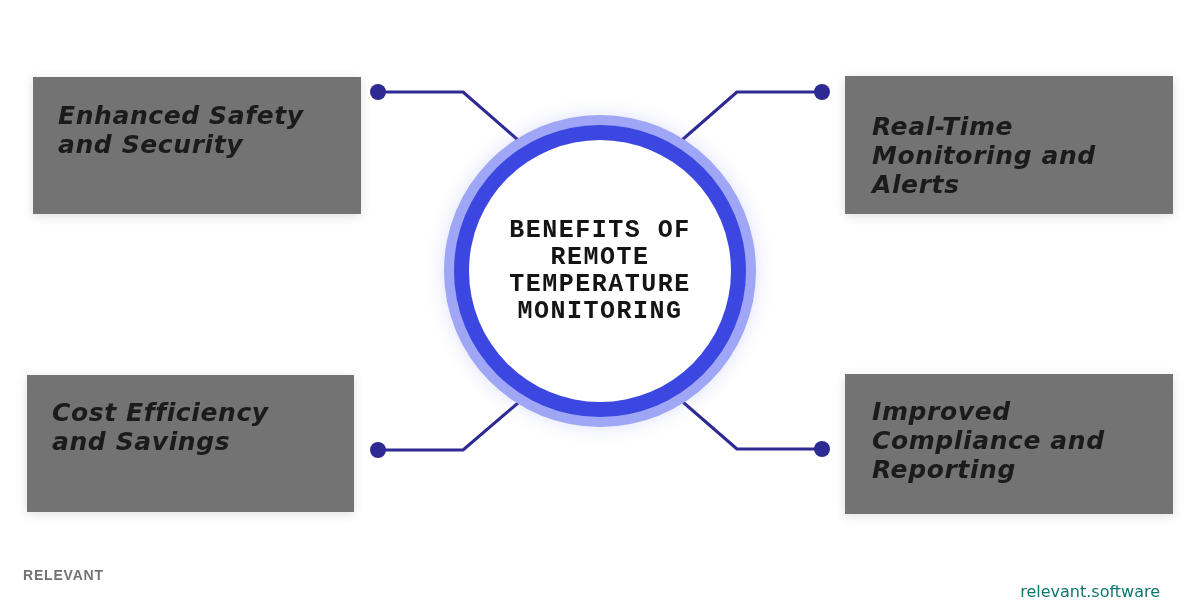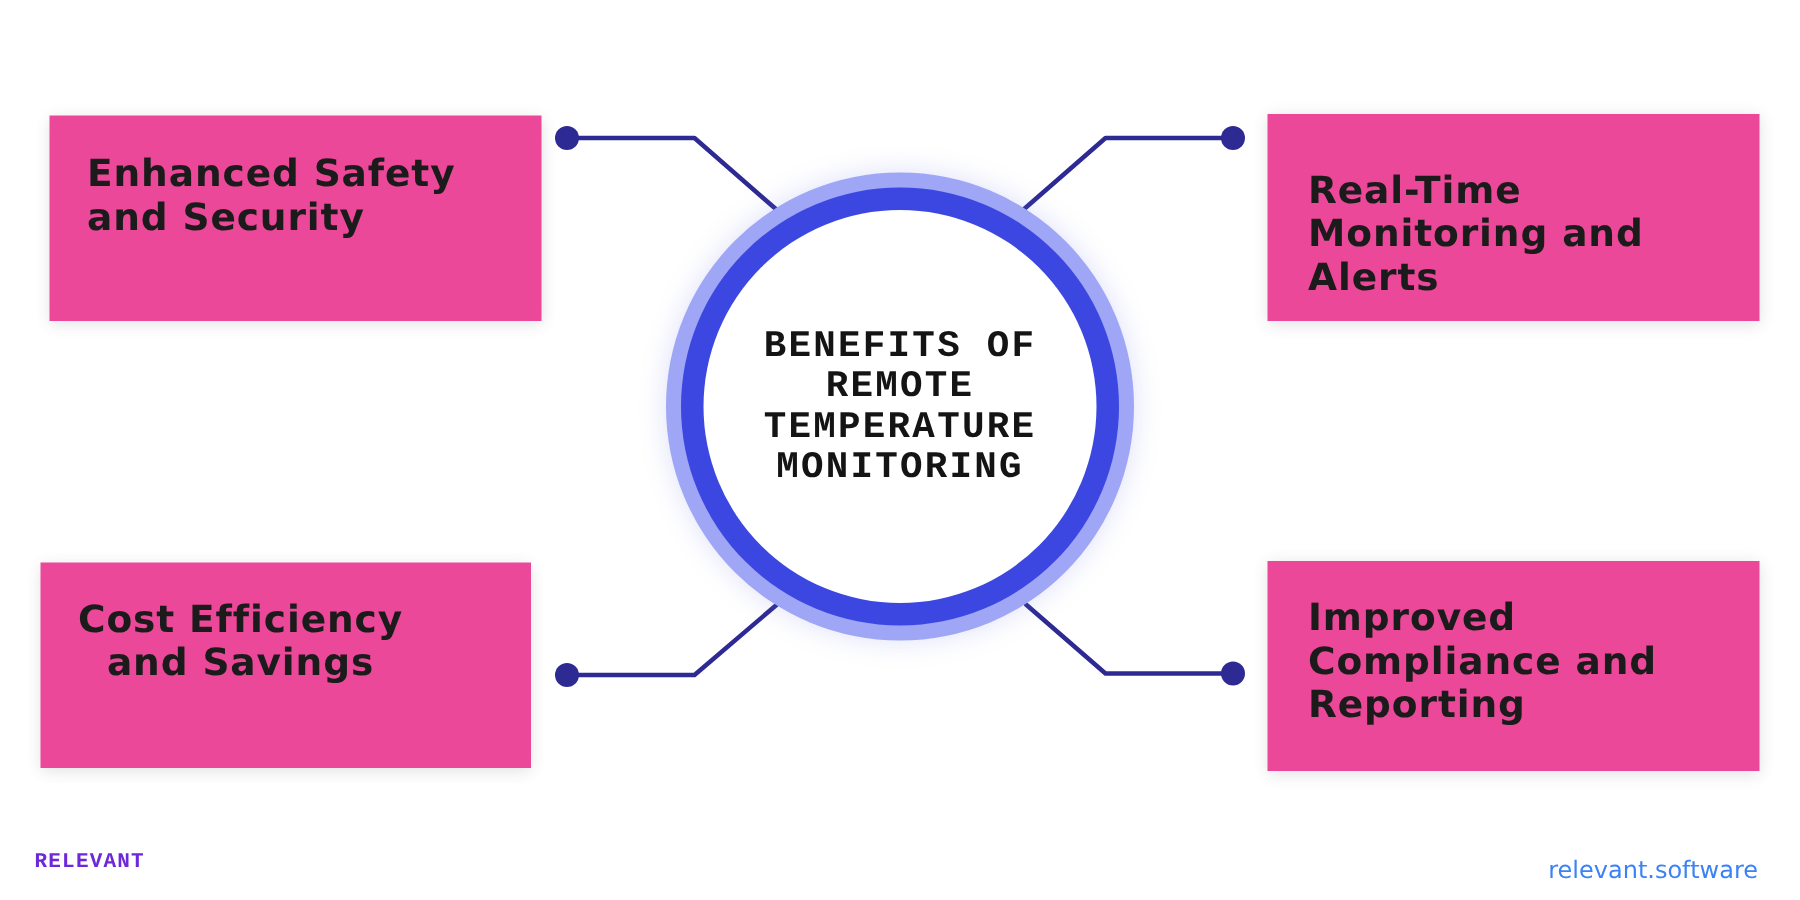--- a/index.html
+++ b/index.html
@@ -1,23 +1,24 @@
 <!DOCTYPE html>
 <html><head>
 <meta charset="utf-8">
 <style>
   html, body { margin: 0; padding: 0; }
   body {
     width: 1200px; height: 600px; background: #ffffff; position: relative; overflow: hidden;
     font-family: "Liberation Sans", "DejaVu Sans", sans-serif;
   }
   .card {
-    position: absolute; background: #ec4899;
+    position: absolute; background: #737373;
     box-shadow: 0 2px 10px rgba(60, 60, 90, 0.16);
     box-sizing: border-box;
+    font-style: italic;
   }
   .card-text {
     position: absolute; margin: 0;
     font-family: "DejaVu Sans", sans-serif;
     font-weight: bold; font-size: 25px; line-height: 29px;
     color: #1b1b1b; letter-spacing: 0.6px;
     white-space: pre-line;
   }
   .connectors { position: absolute; left: 0; top: 0; }
   .circle-outer {
@@ -35,26 +36,26 @@
     display: flex; align-items: center; justify-content: center;
   }
   .center-title {
     margin: 0; text-align: center;
     font-family: Liberation Mono, monospace; font-weight: bold;
     font-size: 25px; line-height: 27px; letter-spacing: 1.5px; color: #141414;
     white-space: pre-line;
   }
   .brand {
     position: absolute; left: 23px; top: 567px; margin: 0;
-    font-family: Liberation Mono, monospace; font-weight: bold; font-size: 14px;
-    letter-spacing: 0.8px; color: #6d28d9;
+    font-family: Liberation Sans, sans-serif; font-weight: bold; font-size: 14px;
+    letter-spacing: 0.8px; color: #737373;
   }
   .site {
-    position: absolute; right: 24px; top: 566px; margin: 4px;
-    font-family: "DejaVu Sans", sans-serif; font-size: 16px; color: #3b82f6;
+    position: absolute; right: 24px; top: 566px; margin: 16px;
+    font-family: "DejaVu Sans", sans-serif; font-size: 16px; color: #0f766e;
   }
 </style>
 </head>
 <body>
 
 <svg class="connectors" width="1200" height="600">
   <g stroke="#2d2a94" stroke-width="3" fill="none" stroke-linecap="round" stroke-linejoin="round">
     <polyline points="378,92 463,92 518,140"></polyline>
     <polyline points="822,92 737,92 682,140"></polyline>
     <polyline points="378,450 463,450 518,403"></polyline>
@@ -73,21 +74,21 @@
 and Security</p>
 </div>
 
 <div class="card" style="left:845px; top:76px; width:328px; height:138px;">
   <p class="card-text" style="left:27px; top:24px;margin-top:12px;">Real-Time
 Monitoring and
 Alerts</p>
 </div>
 
 <div class="card" style="left:27px; top:375px; width:327px; height:137px;">
-  <p class="card-text" style="left:25px; top:23px;text-align:center;">Cost Efficiency
+  <p class="card-text" style="left:25px; top:23px;">Cost Efficiency
 and Savings</p>
 </div>
 
 <div class="card" style="left:845px; top:374px; width:328px; height:140px;">
   <p class="card-text" style="left:27px; top:23px;">Improved
 Compliance and
 Reporting</p>
 </div>
 
 <div class="circle-outer">

